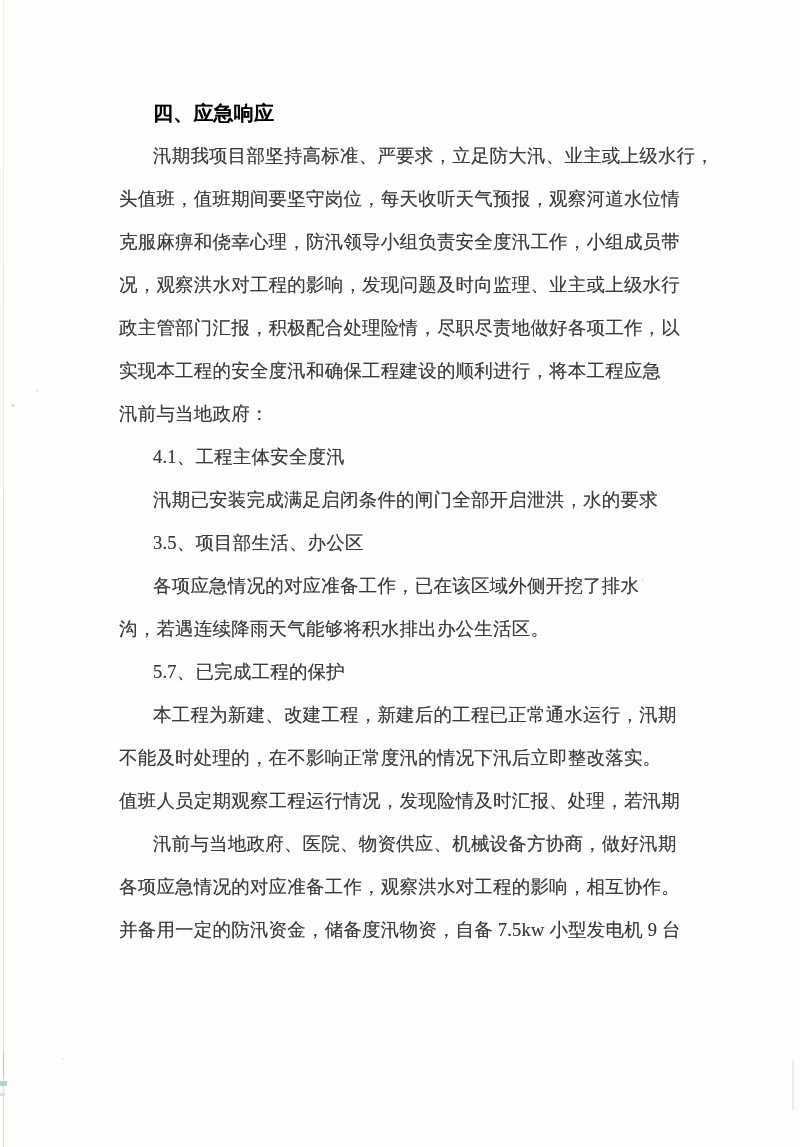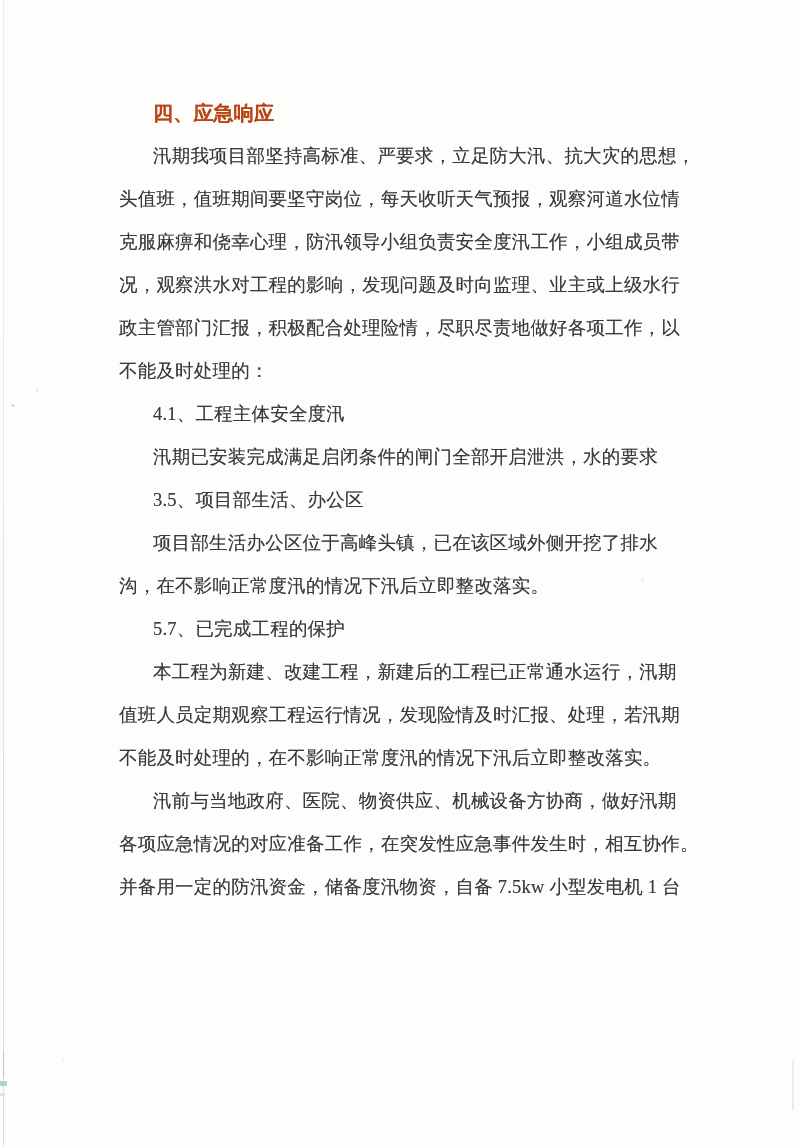--- a/index.html
+++ b/index.html
@@ -27,21 +27,21 @@
     font-size: 18.5px;
     letter-spacing: 0.2px;
     white-space: nowrap;
     text-shadow: 0 0 0.4px rgba(60,60,60,0.55); 
   }
   .line.indent { padding-left: 34px; }
   .line.heading {
     font-family: "Liberation Sans", "DejaVu Sans", sans-serif;
     font-weight: bold;
     font-size: 20px;
-    color: #c2410c;
+    color: #000000;
   }
   .line.subheading {  }
   
   .scan-edge-line {
     position: absolute; left: 3px; top: 0;
     width: 1px; height: 1147px;
     background: linear-gradient(to bottom, #eaeae4 0%, #dddcd4 55%, #d2d1c9 100%);
     opacity: 0.75;
   }
   .scan-edge-dark-seg {
@@ -81,32 +81,33 @@
   <div class="teal-mark-1"></div>
   <div class="teal-mark-2"></div>
   <div class="right-edge-mark"></div>
   <div class="speck s1"></div>
   <div class="speck s2"></div>
   <div class="speck s3"></div>
   <div class="speck s4"></div>
 
   <div class="text-block" id="text-block">
       <div class="line heading indent">四、应急响应</div>
-      <div class="line body indent">汛期我项目部坚持高标准、严要求，立足防大汛、抗大灾的思想，</div>
+      <div class="line body indent">汛期我项目部坚持高标准、严要求，立足防大汛、业主或上级水行，</div>
       <div class="line body">头值班，值班期间要坚守岗位，每天收听天气预报，观察河道水位情</div>
       <div class="line body">克服麻痹和侥幸心理，防汛领导小组负责安全度汛工作，小组成员带</div>
       <div class="line body">况，观察洪水对工程的影响，发现问题及时向监理、业主或上级水行</div>
       <div class="line body">政主管部门汇报，积极配合处理险情，尽职尽责地做好各项工作，以</div>
-      <div class="line body">不能及时处理的：</div>
+      <div class="line body">实现本工程的安全度汛和确保工程建设的顺利进行，将本工程应急</div>
+      <div class="line body">汛前与当地政府：</div>
       <div class="line subheading indent">4.1、工程主体安全度汛</div>
       <div class="line body indent">汛期已安装完成满足启闭条件的闸门全部开启泄洪，水的要求</div>
       <div class="line subheading indent">3.5、项目部生活、办公区</div>
-      <div class="line body indent">项目部生活办公区位于高峰头镇，已在该区域外侧开挖了排水</div>
-      <div class="line body">沟，在不影响正常度汛的情况下汛后立即整改落实。</div>
+      <div class="line body indent">各项应急情况的对应准备工作，已在该区域外侧开挖了排水</div>
+      <div class="line body">沟，若遇连续降雨天气能够将积水排出办公生活区。</div>
       <div class="line subheading indent">5.7、已完成工程的保护</div>
       <div class="line body indent">本工程为新建、改建工程，新建后的工程已正常通水运行，汛期</div>
+      <div class="line body">不能及时处理的，在不影响正常度汛的情况下汛后立即整改落实。</div>
       <div class="line body">值班人员定期观察工程运行情况，发现险情及时汇报、处理，若汛期</div>
-      <div class="line body">不能及时处理的，在不影响正常度汛的情况下汛后立即整改落实。</div>
       <div class="line body indent">汛前与当地政府、医院、物资供应、机械设备方协商，做好汛期</div>
-      <div class="line body">各项应急情况的对应准备工作，在突发性应急事件发生时，相互协作。</div>
-      <div class="line body">并备用一定的防汛资金，储备度汛物资，自备 7.5kw 小型发电机 1 台</div>
+      <div class="line body">各项应急情况的对应准备工作，观察洪水对工程的影响，相互协作。</div>
+      <div class="line body">并备用一定的防汛资金，储备度汛物资，自备 7.5kw 小型发电机 9 台</div>
     </div>
 </div>
 
 </body></html>

